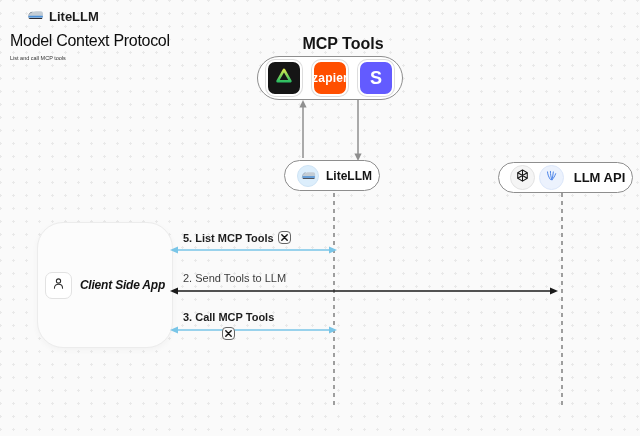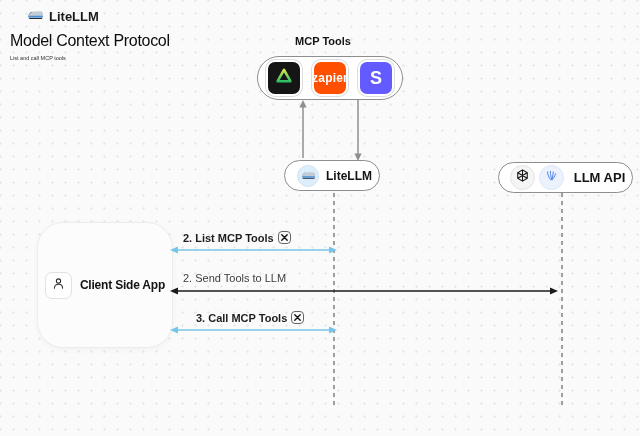--- a/index.html
+++ b/index.html
@@ -14,21 +14,21 @@
     background-image:radial-gradient(circle,#e3e3e3 1px,transparent 1.3px);
     background-size:13px 13px;background-position:7px 7px;opacity:.75;
   }
   .layer{position:absolute;z-index:1;justify-content:center;}
   
   .brand{left:27px;top:7px;display:flex;align-items:center;gap:5px;}
   .brand-text{font-size:13px;font-weight:700;color:#1b1b1b;}
   .title{left:10px;top:32px;font-size:16px;font-weight:400;letter-spacing:-0.3px;color:#0c0c0c;}
   .subtitle{left:10px;top:55px;font-size:5.5px;color:#333;}
   
-  .mcp-label{left:250px;top:35px;width:146px;text-align:center;font-size:11px;font-weight:600;color:#141414;}
+  .mcp-label{left:270px;top:35px;width:146px;text-align:center;font-size:16px;font-weight:600;color:#141414;}
   .mcp-pill{
     left:257px;top:56px;width:146px;height:44px;border-radius:24px;
     background:#fff;border:1px solid #8e8e8e;box-sizing:border-box;
     display:flex;align-items:center;justify-content:center;gap:10px;z-index:3;
   }
   .tool-chip{
     width:36px;height:36px;border-radius:9px;box-sizing:border-box;
     border:2px solid #fff;box-shadow:0 0 0 1px #ddd;
     display:flex;align-items:center;justify-content:center;
   }
@@ -51,32 +51,32 @@
   .litellm-label{font-size:12px;font-weight:700;color:#141414;}
   .llmapi-node{left:498px;top:162px;width:135px;height:31px;padding-left:4px;gap:4px;}
   .openai-badge{width:25px;height:25px;background:#f5f5f5;border:1px solid #e3e3e3;}
   .provider-badge{width:25px;height:25px;background:#ecf2fd;border:1px solid #dce7fa;}
   .llmapi-label{margin-left:6px;font-size:13px;font-weight:600;color:#141414;}
   
   .client-node{
     left:37px;top:222px;width:136px;height:126px;border-radius:26px;
     background:#fcfcfc;border:1px solid #ececec;box-sizing:border-box;
     box-shadow:0 2px 6px rgba(0,0,0,.035);
-    display:flex;align-items:center;justify-content:center;gap:8px;z-index:2;
+    display:flex;align-items:center;justify-content:center;gap:8px;z-index:2;font-style:italic;
   }
   .client-icon-box{
     width:27px;height:27px;border-radius:7px;background:#fff;border:1px solid #e2e2e2;
     box-sizing:border-box;display:flex;align-items:center;justify-content:center;
   }
   .client-label{font-size:12px;font-weight:600;letter-spacing:-0.2px;color:#141414;}
   
   .msg-label{display:flex;align-items:center;gap:4px;font-size:11px;font-weight:600;color:#1d1d1d;z-index:3;}
   .msg1{left:183px;top:231px;}
   .msg2{left:183px;top:272px;font-weight:500;color:#3d3d3d;}
-  .msg3{left:196px;top:311px;}
+  .msg3{left:183px;top:311px;flex-direction:column;}
   .tool-badge{
     width:13px;height:13px;border:1.2px solid #666;border-radius:4px;background:#fafafa;
     box-sizing:border-box;display:flex;align-items:center;justify-content:center;
   }
   .arrow1{left:170px;top:242px;z-index:2;}
   .arrow2{left:170px;top:283px;z-index:2;}
   .arrow3{left:170px;top:322px;z-index:2;}
   
   .lifeline{
     width:2px;top:193px;height:214px;z-index:1;
@@ -189,21 +189,21 @@
       <svg width="15" height="15" viewBox="0 0 24 24">
         <circle cx="12" cy="8" r="3.4" fill="none" stroke="#2e2e2e" stroke-width="1.7"></circle>
         <path d="M5.5,19.5 C5.5,15 8.5,13.2 12,13.2 C15.5,13.2 18.5,15 18.5,19.5" fill="none" stroke="#2e2e2e" stroke-width="1.7" stroke-linecap="round"></path>
       </svg>
     </span>
   </span>
   <span class="client-label">Client Side App</span>
 </div>
 
 <div class="layer msg-label msg1">
-  <span>2. List MCP Tools</span>
+  <span>5. List MCP Tools</span>
   <span class="tool-badge">
     <svg width="9" height="9" viewBox="0 0 12 12">
       <path d="M2.4,2.4 L9.6,9.6 M9.6,2.4 L2.4,9.6" stroke="#141414" stroke-width="1.9" stroke-linecap="round"></path>
     </svg>
   </span>
 </div>
 <span class="layer arrow1">
   <svg width="167" height="12" viewBox="0 0 167 12">
     <line x1="7" y1="6" x2="160" y2="6" stroke="#79c5e7" stroke-width="1.5"></line>
     <polygon points="0,6 8,2.4 8,9.6" fill="#79c5e7"></polygon>

